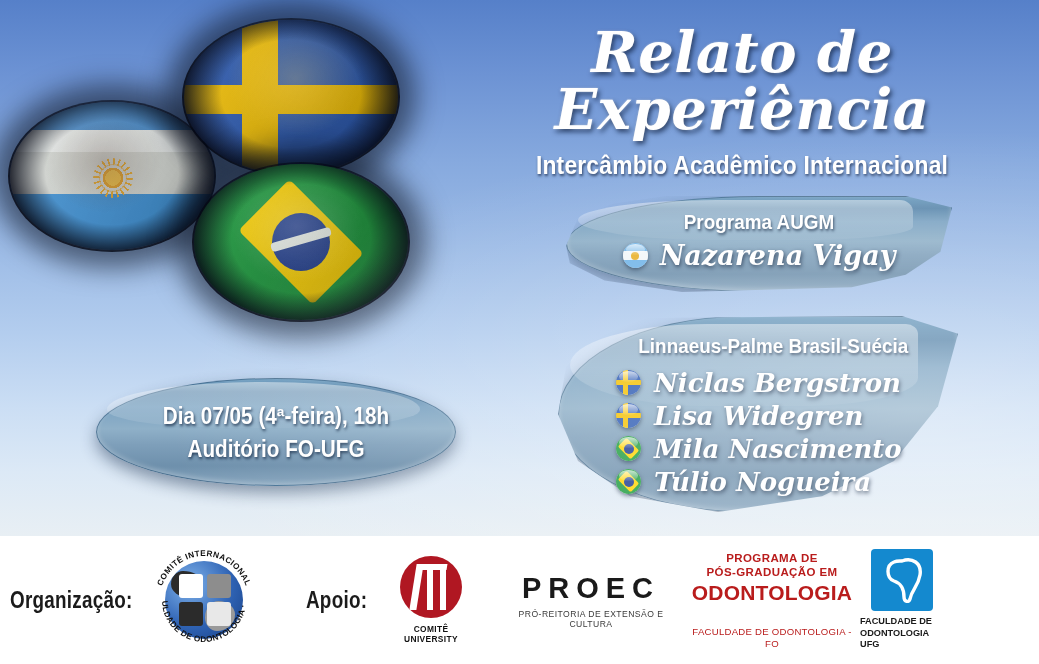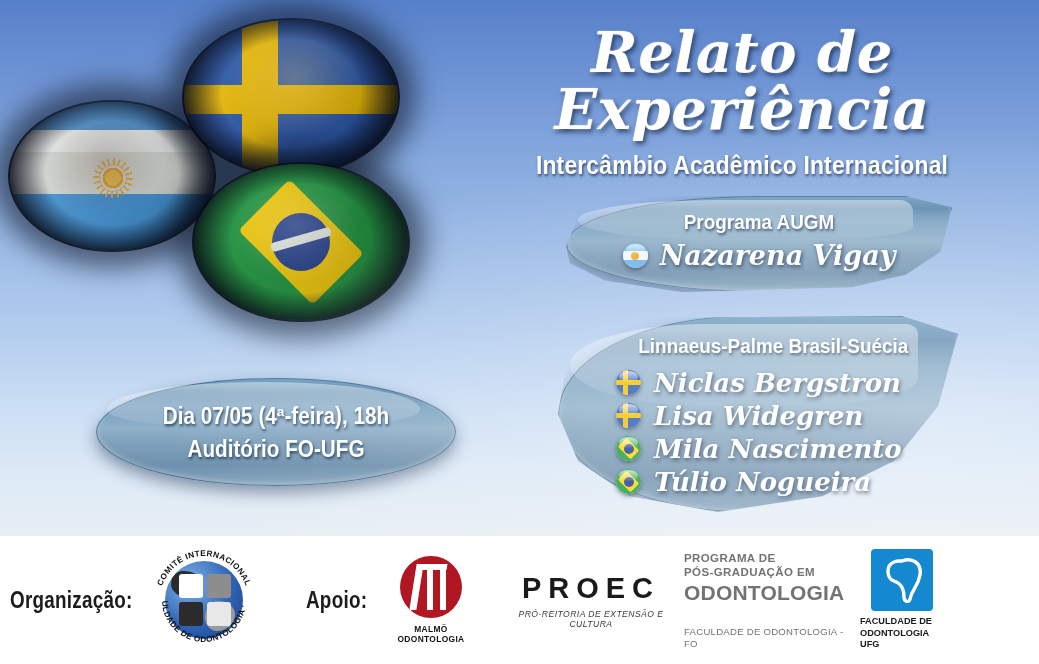--- a/index.html
+++ b/index.html
@@ -182,30 +182,30 @@
   .malmo-mark b{position:absolute;background:#fff;display:block;}
   .malmo-mark b:nth-child(1){left:13px;top:8px;width:7px;height:46px;transform:skewX(-9deg);}
   .malmo-mark b:nth-child(2){left:27px;top:14px;width:6px;height:40px;}
   .malmo-mark b:nth-child(3){left:40px;top:14px;width:6px;height:40px;}
   .malmo-mark b:nth-child(4){left:20px;top:8px;width:27px;height:6px;transform:skewX(-9deg);}
   .malmo-cap{margin-top:6px;font-size:8.4px;font-weight:bold;color:#111;letter-spacing:.35px;}
 
   
   .logo-proec{text-align:center;}
   .proec-main{font-size:29px;font-weight:bold;color:#1a1a1a;letter-spacing:7px;}
-  .proec-sub{margin-top:4px;font-size:8.6px;color:#3a3a3a;letter-spacing:.45px;font-style:italic;}
+  .proec-sub{margin-top:4px;font-size:8.6px;color:#3a3a3a;letter-spacing:.45px;}
 
   
   .logo-cai{position:relative;width:72px;height:72px;background:#1c3354;
     display:flex;flex-direction:column;align-items:center;justify-content:center;}
   .cai-main{font-size:30px;font-weight:bold;color:#fff;letter-spacing:1px;line-height:1;}
   .cai-sub{margin-top:4px;font-size:4.2px;color:#cfd8e6;letter-spacing:.15px;text-align:center;}
 
   
-  .logo-ppg{text-align:left;color:#737373;line-height:1.25;}
+  .logo-ppg{text-align:center;color:#b91c1c;line-height:1.25;}
   .ppg-l1{font-size:11.5px;font-weight:bold;letter-spacing:.4px;}
   .ppg-l2{font-size:11.5px;font-weight:bold;letter-spacing:.4px;}
   .ppg-big{font-size:21px;font-weight:bold;letter-spacing:.2px;margin-top:1px;}
   .ppg-l4{font-size:9.6px;margin-top:19px;letter-spacing:.25px;}
 
   
   .logo-fo{}
   .fo-mark{position:relative;width:62px;height:62px;margin:0 auto;background:#1489cf;border-radius:4px;}
   .fo-mark svg{position:absolute;left:9px;top:8px;}
   .fo-cap{margin-top:5px;font-size:9.2px;font-weight:bold;color:#1a1a1a;line-height:1.25;}
@@ -343,21 +343,21 @@
     </div>
 
     <div style="width:106px;">
       <div class="logo-malmo">
         <div class="malmo-mark">
             <b></b>
             <b></b>
             <b></b>
             <b></b>
           </div>
-        <div class="malmo-cap">MALMÖ ODONTOLOGIA</div>
+        <div class="malmo-cap">COMITÊ UNIVERSITY</div>
       </div>
     </div>
 
     <div style="width:186px;">
       <div class="logo-proec">
         <div class="proec-main">PROEC</div>
         <div class="proec-sub">PRÓ-REITORIA DE EXTENSÃO E CULTURA</div>
       </div>
     </div>
 

